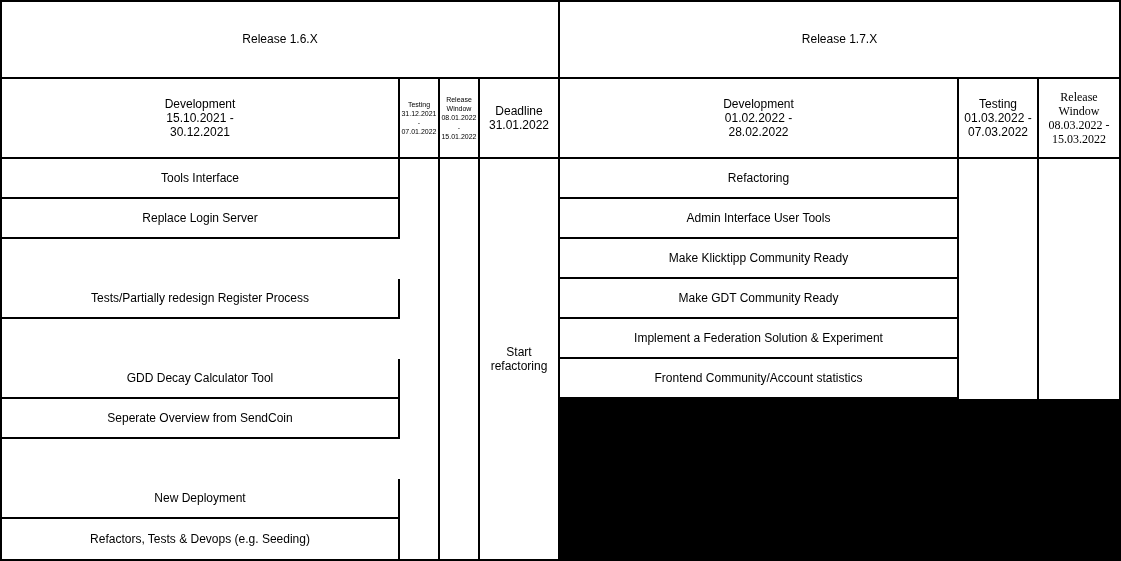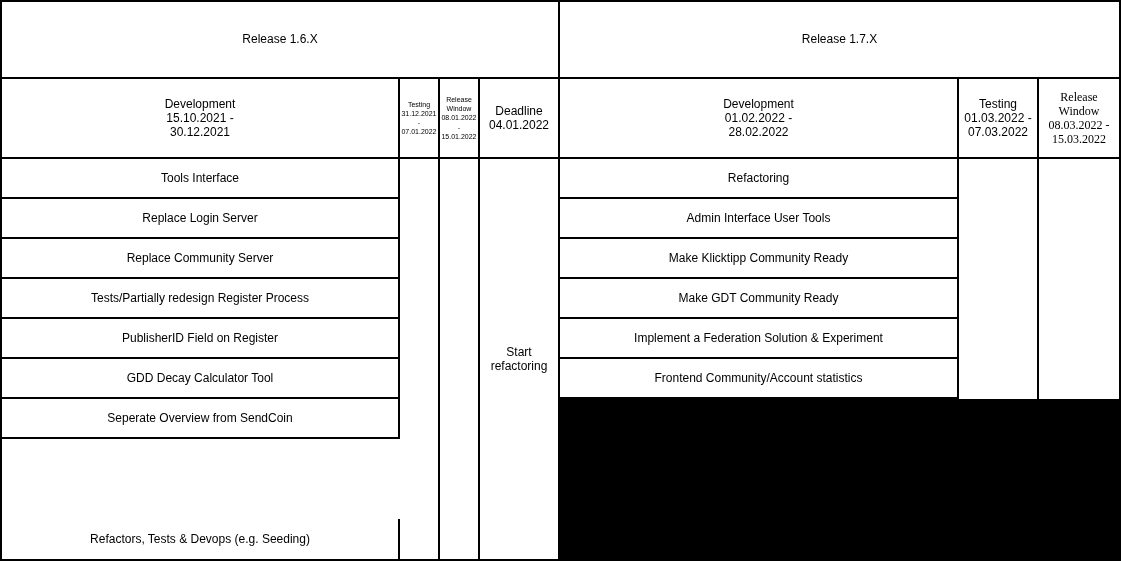--- a/index.html
+++ b/index.html
@@ -64,40 +64,39 @@
   <div class="cell hdr c2 br bb small">Testing
 31.12.2021
 -
 07.01.2022</div>
   <div class="cell hdr c3 br bb small">Release
 Window
 08.01.2022
 -
 15.01.2022</div>
   <div class="cell hdr c4 br bb">Deadline
-04.01.2022</div>
+31.01.2022</div>
 
   <div class="cell hdr c5 br bb">Development
 01.02.2022 -
 28.02.2022</div>
   <div class="cell hdr c6 br bb">Testing
 01.03.2022 -
 07.03.2022</div>
   <div class="cell hdr c7 bb">Release
 Window
 08.03.2022 -
 15.03.2022</div>
 
   <div class="cell c1 br bb" style="grid-row:3">Tools Interface</div>
   <div class="cell c1 br bb" style="grid-row:4">Replace Login Server</div>
-  <div class="cell c1 br bb" style="grid-row:5">Replace Community Server</div>
   <div class="cell c1 br bb" style="grid-row:6">Tests/Partially redesign Register Process</div>
-  <div class="cell c1 br bb" style="grid-row:7">PublisherID Field on Register</div>
   <div class="cell c1 br bb" style="grid-row:8">GDD Decay Calculator Tool</div>
   <div class="cell c1 br bb" style="grid-row:9">Seperate Overview from SendCoin</div>
+  <div class="cell c1 br bb" style="grid-row:11">New Deployment</div>
   <div class="cell c1 br" style="grid-row:12">Refactors, Tests &amp; Devops (e.g. Seeding)</div>
 
   <div class="cell c2 br span-tasks"></div>
   <div class="cell c3 br span-tasks"></div>
   <div class="cell c4 br span-tasks">Start
 refactoring</div>
 
   <div class="cell c5 br bb" style="grid-row:3">Refactoring</div>
   <div class="cell c5 br bb" style="grid-row:5">Make Klicktipp Community Ready</div>
   <div class="cell c5 br bb" style="grid-row:4">Admin Interface User Tools</div>

